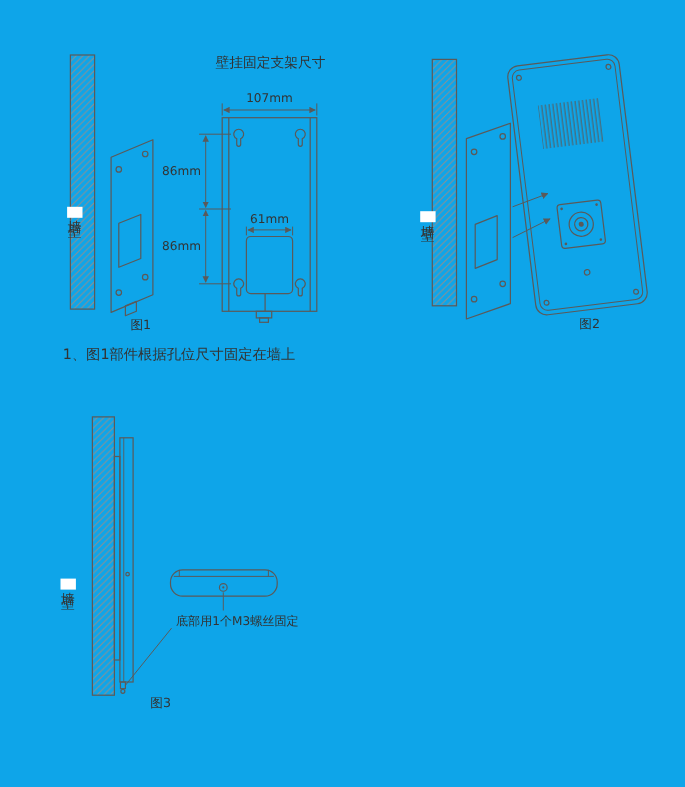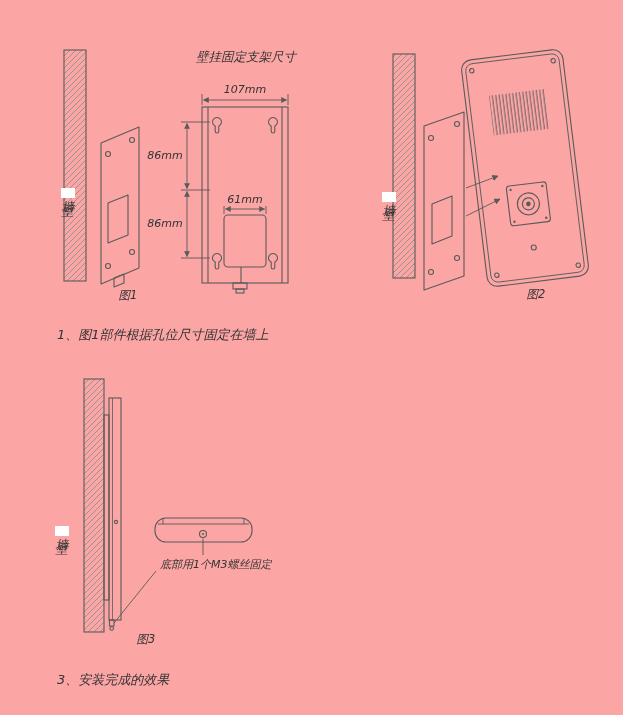--- a/index.html
+++ b/index.html
@@ -1,18 +1,18 @@
 <!DOCTYPE html>
 <html><head>
 <meta charset="utf-8">
 <style>
   * { margin:0; padding:0; box-sizing:border-box; }
   html,body { background:#ffffff; }
   body { font-family:"DejaVu Sans","Liberation Sans",sans-serif; color:#333; }
-  .page { position:relative; width:623px; height:715px; background:#fca5a5; overflow:hidden; margin:0 auto;font-style:italic; }
+  .page { position:relative; width:623px; height:715px; background:#0ea5e9; overflow:hidden; margin:0 auto; }
   .fig { position:absolute; }
   svg text { font-family:"DejaVu Sans","Liberation Sans",sans-serif; fill:#333333; }
   .wall-label {
     position:absolute;
     writing-mode:vertical-rl;
     text-orientation:upright;
     background:#ffffff;
     font-size:12.5px;
     letter-spacing:3px;
     line-height:1.1;
@@ -181,18 +181,17 @@
     </g>
 
     <text x="112" y="196" font-size="11">底部用1个M3螺丝固定</text>
     <text x="98" y="271" text-anchor="middle" font-size="11.5">图3</text>
   </svg>
 
   <div class="wall-label" style="left:61px; top:188px;">墙壁</div>
   <div class="wall-label" style="left:382px; top:192px;">墙壁</div>
   <div class="wall-label" style="left:55px; top:526px;">墙壁</div>
 
-  <div class="caption" style="left:57px; top:324px;">1、图1部件根据孔位尺寸固定在墙上</div>
+  <div class="caption" style="left:57px; top:312px;">1、图1部件根据孔位尺寸固定在墙上</div>
 
 
-  <div class="caption" style="left:57px; top:669px;">3、安装完成的效果</div>
 
 </div>
 
 </body></html>

